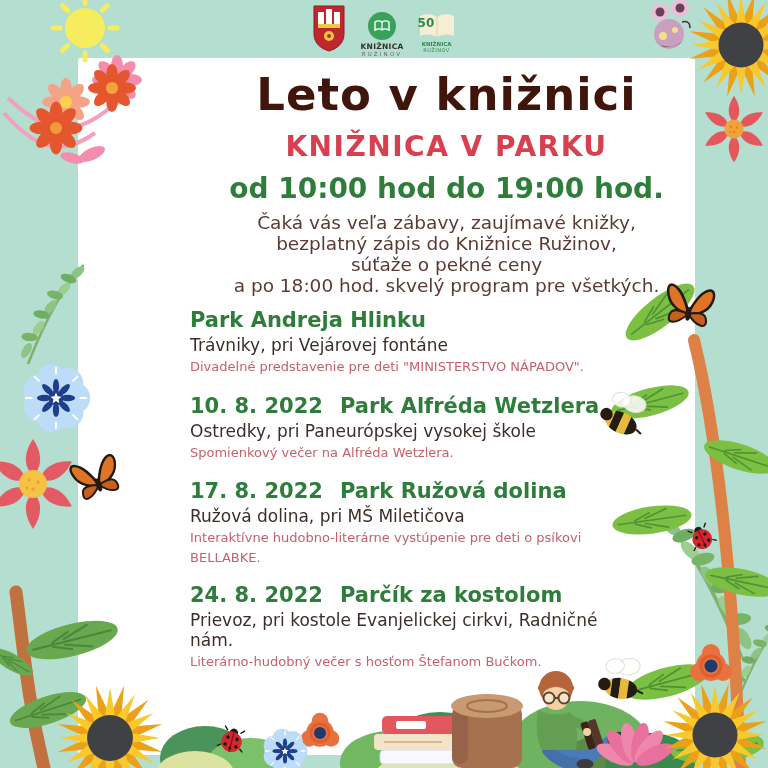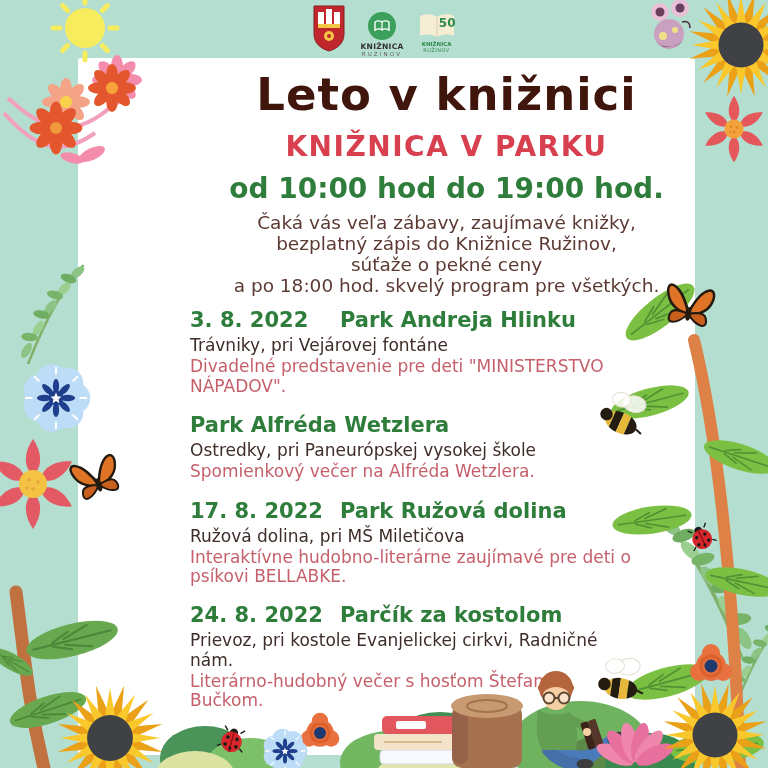--- a/index.html
+++ b/index.html
@@ -39,31 +39,31 @@
   }
   .events{
     margin:12px 0 0 112px;width:445px;text-align:left;
   }
   .event{margin-bottom:17px;}
   .event:nth-child(3){margin-bottom:16px;}
   .event:nth-child(4){margin-bottom:4px;}
   .event-head{display:flex;font-size:21px;font-weight:bold;color:var(--green,#2e7d3b);}
   .event-date{width:150px;flex:none;}
   .event-loc{font-size:17px;color:var(--location_dark,#3e2d28);margin-top:3px;}
-  .event-desc{font-size:17px;line-height:19.5px;color:var(--event_pink,#c5606b);margin-top:2px;}
+  .event-desc{font-size:13px;line-height:19.5px;color:var(--event_pink,#c5606b);margin-top:2px;}
   .logos{
     position:absolute;top:4px;left:0;right:0;z-index:4;
     display:flex;justify-content:center;align-items:flex-start;gap:14px;
   }
   .logo-col{display:flex;flex-direction:column;align-items:center;}
   .lib-circle{width:28px;height:28px;border-radius:50%;background:#3aa05c;display:flex;align-items:center;justify-content:center;margin-top:8px;}
   .lib-name{font-size:7.5px;font-weight:bold;color:#33302c;margin-top:2px;letter-spacing:.3px;}
   .lib-sub{font-size:5.5px;color:#6b675f;letter-spacing:2.2px;}
   .anniv{position:relative;width:38px;height:28px;margin-top:8px;}
-  .anniv-num{position:absolute;left:0;right:0;top:4px;text-align:right;font-size:12px;font-weight:bold;color:#2f8a4c;}
+  .anniv-num{position:absolute;left:0;right:0;top:4px;text-align:left;font-size:12px;font-weight:bold;color:#2f8a4c;}
   .anniv-name{font-size:5.5px;font-weight:bold;color:#2f8a4c;margin-top:1px;}
   .anniv-sub{font-size:5px;color:#2f8a4c;letter-spacing:.5px;}
   .deco{position:absolute;z-index:3;}
   .z4{z-index:4;} .z5{z-index:5;}
   svg{display:block;overflow:visible;}
 </style>
 </head>
 <body>
 
 <svg width="0" height="0" style="position:absolute">
@@ -237,40 +237,40 @@
   <div class="time">od 10:00 hod do 19:00 hod.</div>
   <div class="intro">
     <div>Čaká vás veľa zábavy, zaujímavé knižky,</div>
     <div>bezplatný zápis do Knižnice Ružinov,</div>
     <div>súťaže o pekné ceny</div>
     <div>a po 18:00 hod. skvelý program pre všetkých.</div>
   </div>
   <div class="events">
     <div class="event">
       <div class="event-head">
-        <span class="event-date">3. 8. 2022</span>
         <span class="event-park">Park Andreja Hlinku</span>
       </div>
       <div class="event-loc">Trávniky, pri Vejárovej fontáne</div>
       <div class="event-desc">Divadelné predstavenie pre deti "MINISTERSTVO NÁPADOV".</div>
     </div>
     <div class="event">
       <div class="event-head">
+        <span class="event-date">10. 8. 2022</span>
         <span class="event-park">Park Alfréda Wetzlera</span>
       </div>
       <div class="event-loc">Ostredky, pri Paneurópskej vysokej škole</div>
       <div class="event-desc">Spomienkový večer na Alfréda Wetzlera.</div>
     </div>
     <div class="event">
       <div class="event-head">
         <span class="event-date">17. 8. 2022</span>
         <span class="event-park">Park Ružová dolina</span>
       </div>
       <div class="event-loc">Ružová dolina, pri MŠ Miletičova</div>
-      <div class="event-desc">Interaktívne hudobno-literárne zaujímavé pre deti o psíkovi BELLABKE.</div>
+      <div class="event-desc">Interaktívne hudobno-literárne vystúpenie pre deti o psíkovi BELLABKE.</div>
     </div>
     <div class="event">
       <div class="event-head">
         <span class="event-date">24. 8. 2022</span>
         <span class="event-park">Parčík za kostolom</span>
       </div>
       <div class="event-loc">Prievoz, pri kostole Evanjelickej cirkvi, Radničné nám.</div>
       <div class="event-desc">Literárno-hudobný večer s hosťom Štefanom Bučkom.</div>
     </div>
   </div>

